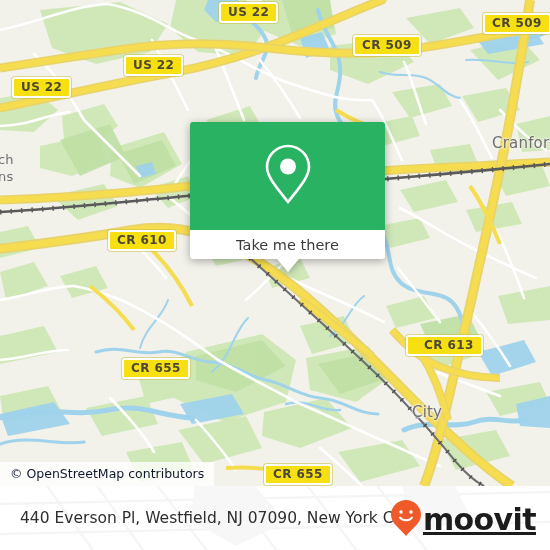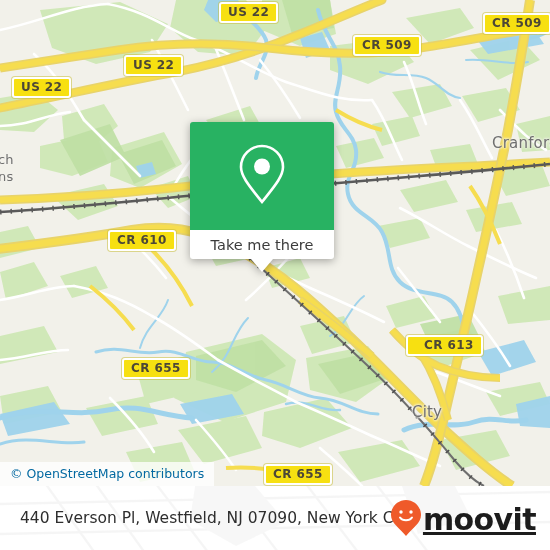--- a/index.html
+++ b/index.html
@@ -58,33 +58,33 @@
     white-space: nowrap;
     box-shadow: 0 0 0 1px rgba(200,190,60,.55);
   }
 
   
   #attribution {
     position: absolute;
     left: 0;
     bottom: 0;
     background: rgba(255,255,255,.78);
-    color: #0369a1;
+    color: #0f172a;
     font-family: "DejaVu Sans", sans-serif;
     font-size: 12.5px;
     padding: 4px 10px 5px 10px;
     white-space: nowrap;
   }
 
   
   #popup {
     position: absolute;
     left: 190px;
     top: 122px;
-    width: 144px;
+    width: 195px;
     filter: drop-shadow(0 2px 4px rgba(0,0,0,.32));
   }
   #popup-head {
     background: #28b262;
     height: 108px;
     border-radius: 3px 3px 0 0;
     display: flex;
     align-items: center;
     justify-content: center;
   }

